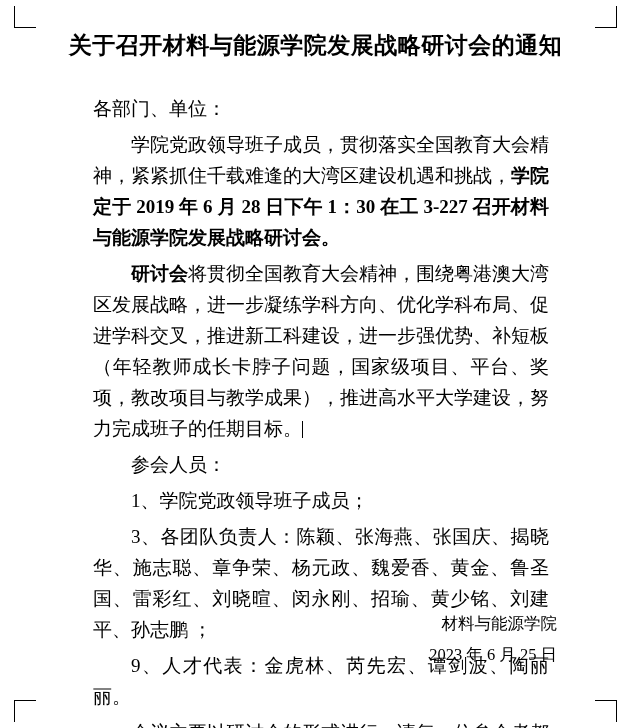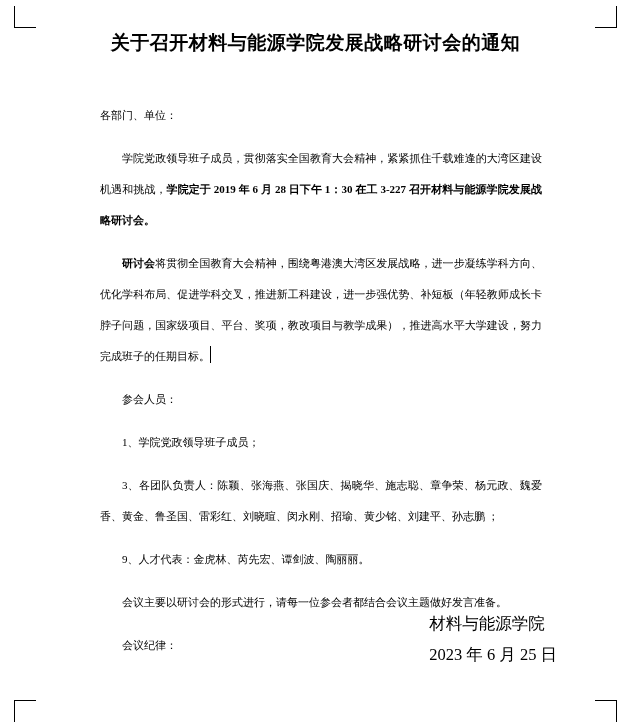--- a/index.html
+++ b/index.html
@@ -42,36 +42,36 @@
   .mark.bl span.h { left: 0; bottom: 21px; width: 22px; height: 1px; }
   .mark.br span.v { right: 0; bottom: 0; width: 1px; height: 22px; }
   .mark.br span.h { right: 0; bottom: 21px; width: 22px; height: 1px; }
 
   .doc-title {
     position: absolute;
     left: 0;
     right: 0;
     top: 30px;
     text-align: center;
-    font-size: 19px;
+    font-size: 23px;
     font-weight: bold;
     letter-spacing: 0.5px;
     font-family: "Liberation Sans", "DejaVu Sans", sans-serif;
   }
 
   .body-area {
     position: absolute;
     left: 88px;
     top: 88px;
     width: 466px;
   }
 
   p {
-    margin: 12px;
-    font-size: 11px;
+    margin: 5px;
+    font-size: 19px;
     line-height: 31px;
     text-align: justify;
     text-justify: inter-ideograph;
   }
   .indent { text-indent: 2em; }
   .bold { font-weight: bold; }
   .sub-head {
     font-weight: normal;
     text-indent: 2em;
   }
@@ -79,21 +79,21 @@
     text-indent: 2em;
   }
   .sig {
     position: absolute;
     right: 74px;
     bottom: 58px;
     text-align: left;
     font-size: 16.5px;
     line-height: 31px;
   }
-  .sig div { white-space: nowrap; }
+  .sig div { white-space: nowrap; text-align: right; }
   .caret {
     display: inline-block;
     width: 1px;
     height: 17px;
     background: #000;
     vertical-align: -3px;
   }
 </style>
 </head>
 <body>

